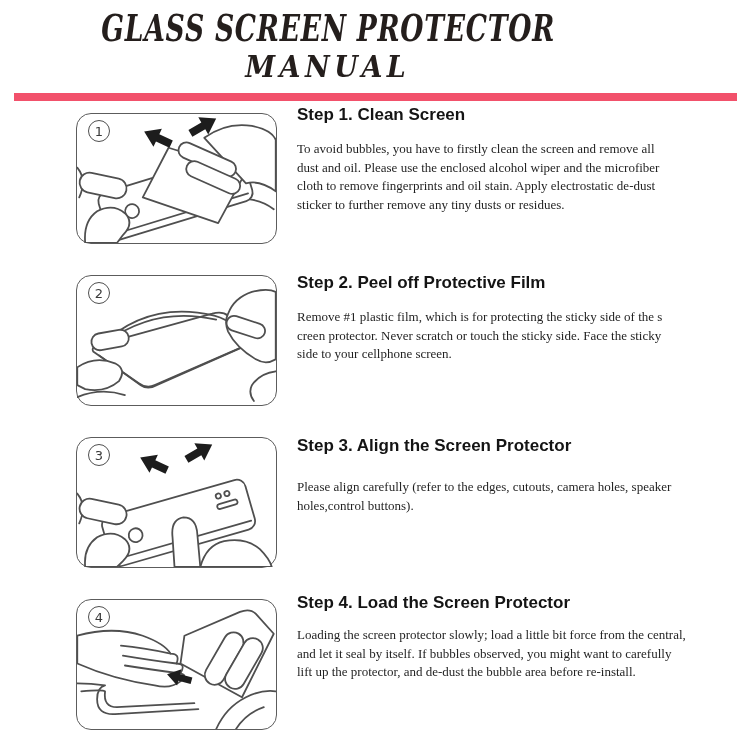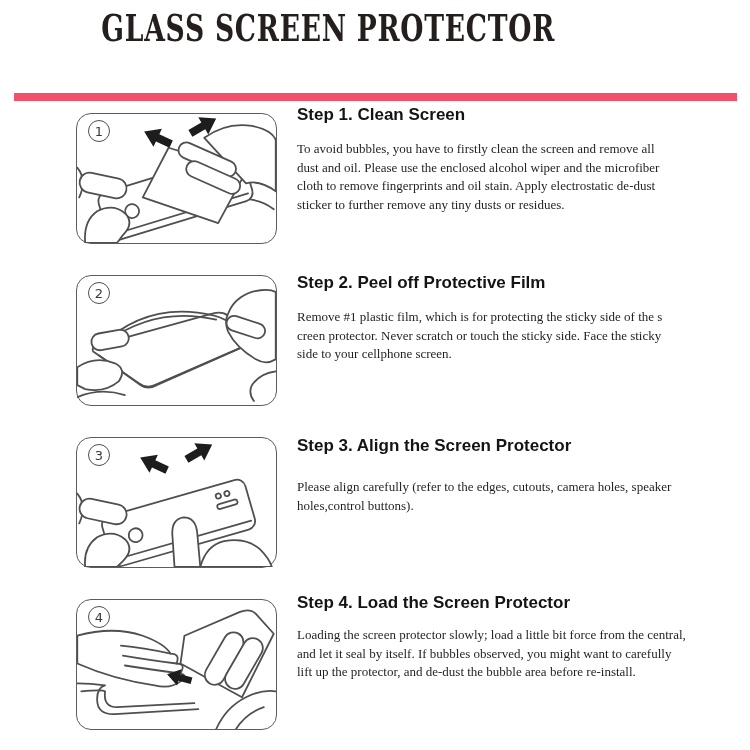--- a/index.html
+++ b/index.html
@@ -2,21 +2,21 @@
 <html style="--accent: #f2516b; --ink: #241e1c; --line: #4f4f4f; --arrow: #1d1d1d;"><head>
 <meta charset="utf-8">
 <style>
   :root { --accent:#f2516b; --ink:#241e1c; --line:#4f4f4f; --arrow:#1d1d1d; }
   * { box-sizing:border-box; }
   html,body { margin:0; padding:0; background:#fff; }
   .page { position:relative; width:750px; height:750px; background:#ffffff; overflow:hidden;
           font-family:"Liberation Sans", sans-serif; }
 
   
-  .title-block { position:absolute; top:6px; left:0; width:656px; text-align:center; }
+  .title-block { position:absolute; top:6px; left:0; width:656px; text-align:center;font-style:italic; }
   .title-line1 { display:inline-block; transform:scaleX(.72); transform-origin:center;
                  font-family:"DejaVu Serif", serif; font-weight:bold; font-size:37px;
                  line-height:44px; letter-spacing:1px; color:var(--ink); white-space:nowrap; }
   .title-line2 { display:inline-block; transform:scaleX(.9); transform-origin:center;
                  font-family:"DejaVu Serif", serif; font-weight:bold; font-size:30px;
                  line-height:34px; letter-spacing:5px; color:var(--ink); white-space:nowrap; }
   .divider { position:absolute; top:93px; left:14px; width:723px; height:8px;
              background:var(--accent); }
 
   
@@ -38,20 +38,21 @@
   .fl { fill:#fff; stroke:var(--line); stroke-width:1.8; stroke-linejoin:round; stroke-linecap:round; }
   .ar { fill:var(--arrow); stroke:none; }
 </style>
 </head>
 <body>
 
 <div class="page">
 
   <header class="title-block">
     <div><span class="title-line1">GLASS SCREEN PROTECTOR</span></div>
+    <div><span class="title-line2">MANUAL</span></div>
   </header>
 
   <div class="divider"></div>
 
   <section class="step" style="top:113px">
     <div class="figure">
       <span class="badge">1</span>
       <svg viewBox="0 0 200 130">
         <g transform="rotate(-17 100 80)">
           <rect class="fl" x="22" y="58" width="152" height="50" rx="9"></rect>

